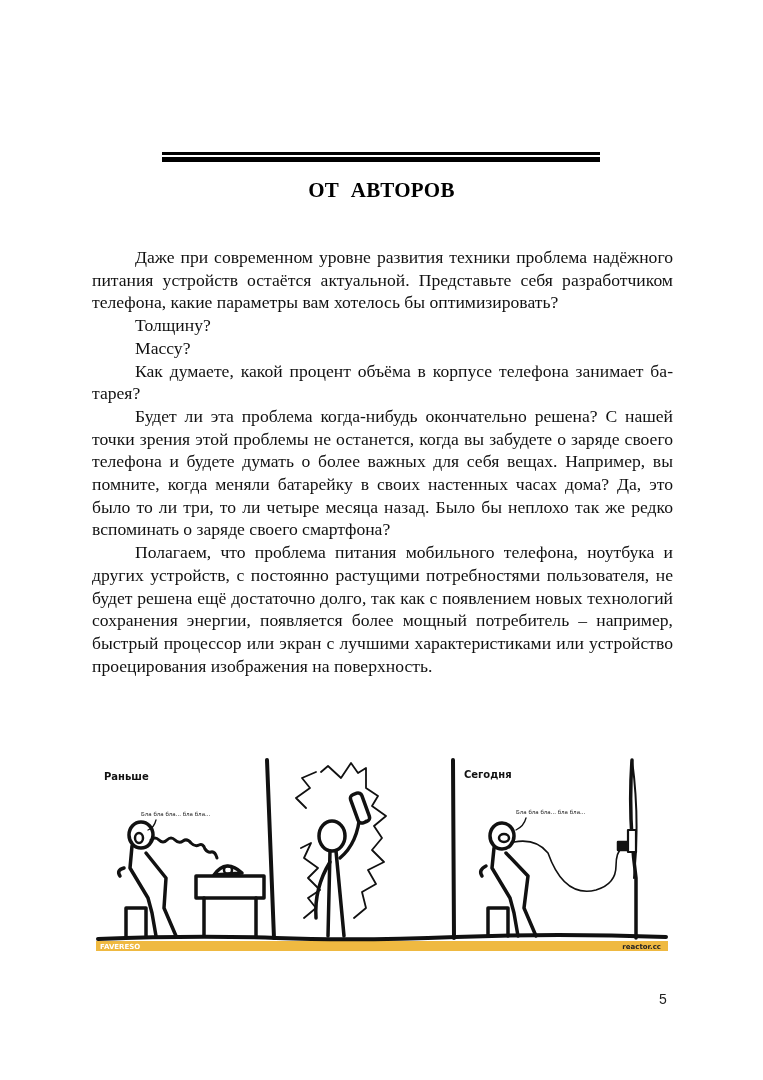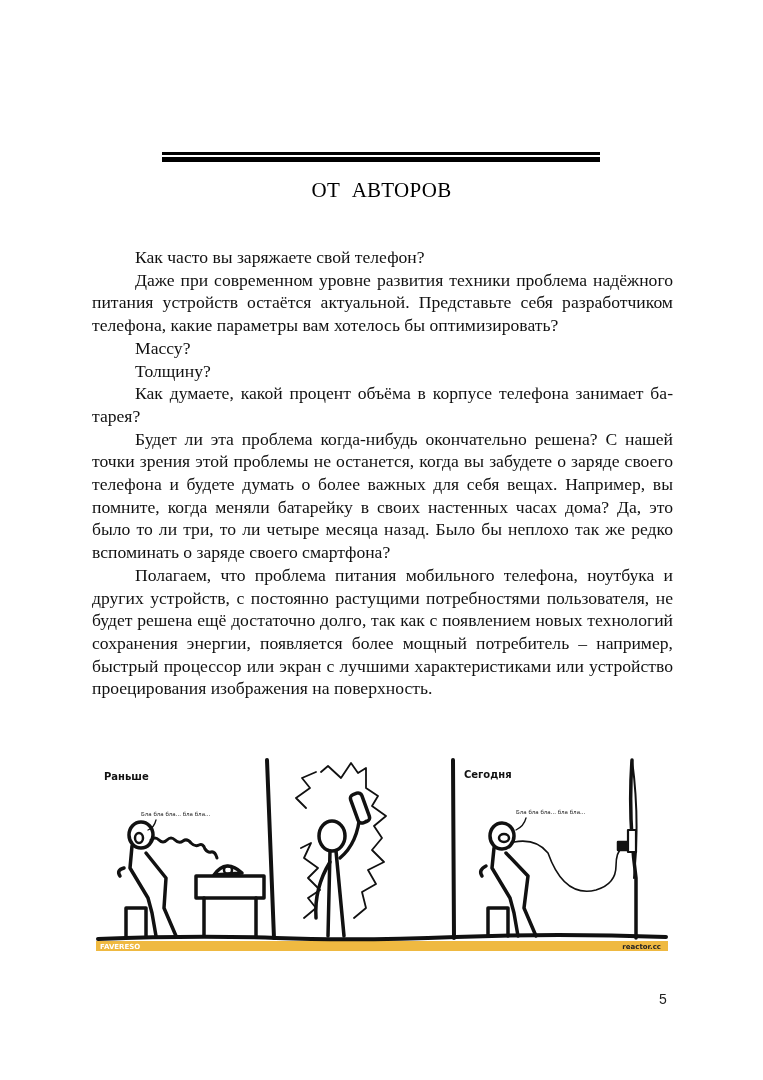--- a/index.html
+++ b/index.html
@@ -5,21 +5,21 @@
     html, body { margin: 0; padding: 0; background: #ffffff; }
     body { width: 763px; height: 1080px; position: relative; overflow: hidden; }
     .page { position: absolute; left: 0; top: 0; width: 763px; height: 1080px; background: #fff; }
 
     .rule-thin { position: absolute; left: 162px; width: 438px; top: 152px; height: 3px; background: #000; }
     .rule-thick { position: absolute; left: 162px; width: 438px; top: 157px; height: 5px; background: #000; }
 
     .chapter-title {
       position: absolute; left: 0; width: 763px; top: 178px;
       text-align: center;
-      font-family: "Liberation Serif", serif; font-weight: normal;
+      font-family: "Liberation Serif", serif; font-weight: bold;
       font-size: 21px; letter-spacing: 0.3px; word-spacing: 6px; color: #000;
     }
 
     .body-text {
       position: absolute; left: 92px; top: 246px; width: 581px;
       font-family: "Liberation Serif", serif;
       font-size: 17.6px; line-height: 22.7px; color: #111;
       text-align: justify; hyphens: manual;
     }
     .body-text p { margin: 0; text-indent: 43px; }
@@ -36,24 +36,23 @@
 <body>
 
 <div class="page">
 
   <div class="rule-thin"></div>
   <div class="rule-thick"></div>
 
   <div class="chapter-title">ОТ  АВТОРОВ</div>
 
   <div class="body-text">
-    <p>Как часто вы заряжаете свой телефон?</p>
     <p>Даже при современном уровне развития техники проблема надёжно­го питания устройств остаётся актуальной. Представьте себя разработчи­ком телефона, какие параметры вам хотелось бы оптимизировать?</p>
+    <p>Толщину?</p>
     <p>Массу?</p>
-    <p>Толщину?</p>
     <p>Как думаете, какой процент объёма в корпусе телефона занимает ба­тарея?</p>
     <p>Будет ли эта проблема когда-нибудь окончательно решена? С нашей точки зрения этой проблемы не останется, когда вы забудете о заряде сво­его телефона и будете думать о более важных для себя вещах. Например, вы помните, когда меняли батарейку в своих настенных часах дома? Да, это было то ли три, то ли четыре месяца назад. Было бы неплохо так же редко вспоминать о заряде своего смартфона?</p>
     <p>Полагаем, что проблема питания мобильного телефона, ноутбука и других устройств, с постоянно растущими потребностями пользователя, не будет решена ещё достаточно долго, так как с появлением новых техно­логий сохранения энергии, появляется более мощный потребитель – на­пример, быстрый процессор или экран с лучшими характеристиками или устройство проецирования изображения на поверхность.</p>
   </div>
 
   <div class="comic">
     <svg width="572" height="194" viewBox="0 0 572 194" xmlns="http://www.w3.org/2000/svg" fill="none" stroke="#111" stroke-linecap="round" stroke-linejoin="round">
 
       <rect x="0" y="183" width="572" height="10" fill="#efb941" stroke="none"></rect>
       <text x="4" y="191" font-family="DejaVu Sans, sans-serif" font-size="7" font-weight="bold" fill="#fff" stroke="none">FAVERESO</text>

